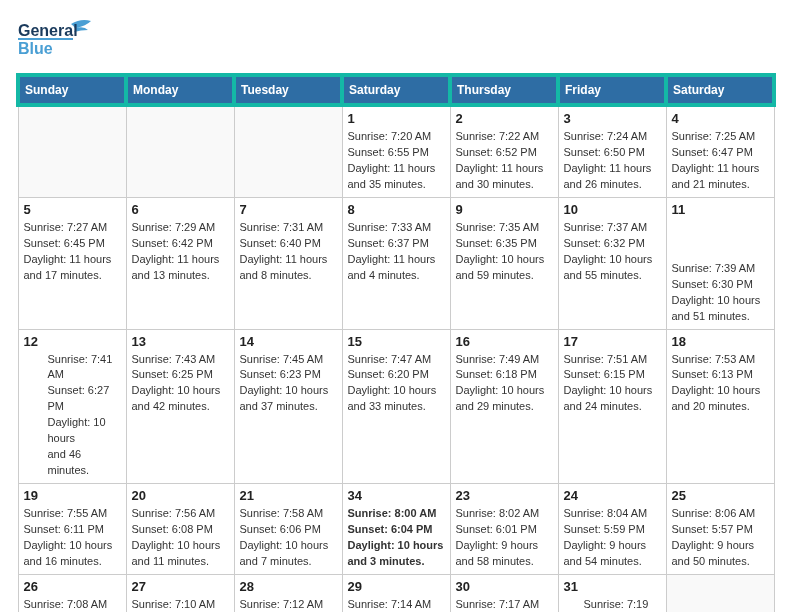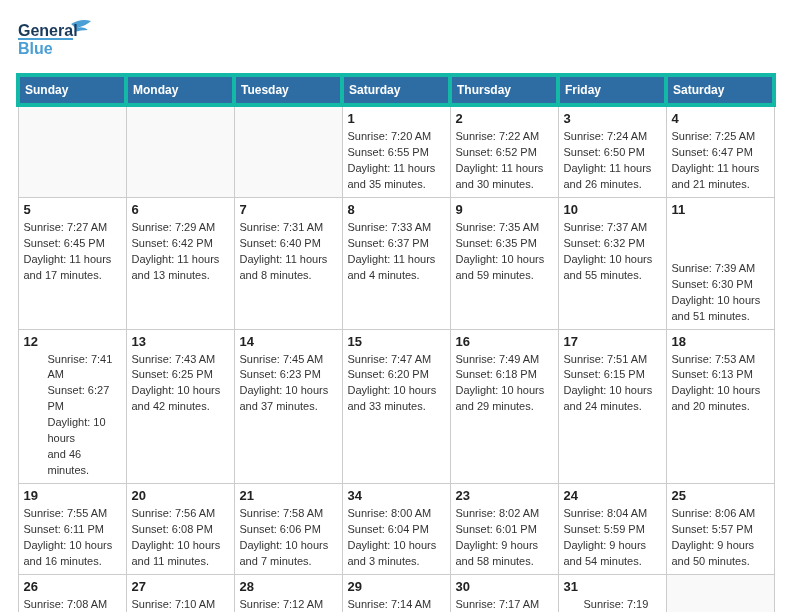--- a/index.html
+++ b/index.html
@@ -255,21 +255,21 @@
         </td>
         <td>
           <div class="day-num">21</div>
           <div class="day-info" style="white-space: pre-line;">Sunrise: 7:58 AM
 Sunset: 6:06 PM
 Daylight: 10 hours
 and 7 minutes.</div>
         </td>
         <td>
           <div class="day-num">34</div>
-          <div class="day-info" style="white-space: pre-line;">Sunrise: 8:00 AM
+          <div class="day-info" style="white-space: pre-line; font-weight: bold;">Sunrise: 8:00 AM
 Sunset: 6:04 PM
 Daylight: 10 hours
 and 3 minutes.</div>
         </td>
         <td>
           <div class="day-num">23</div>
           <div class="day-info" style="white-space: pre-line;">Sunrise: 8:02 AM
 Sunset: 6:01 PM
 Daylight: 9 hours
 and 58 minutes.</div>

